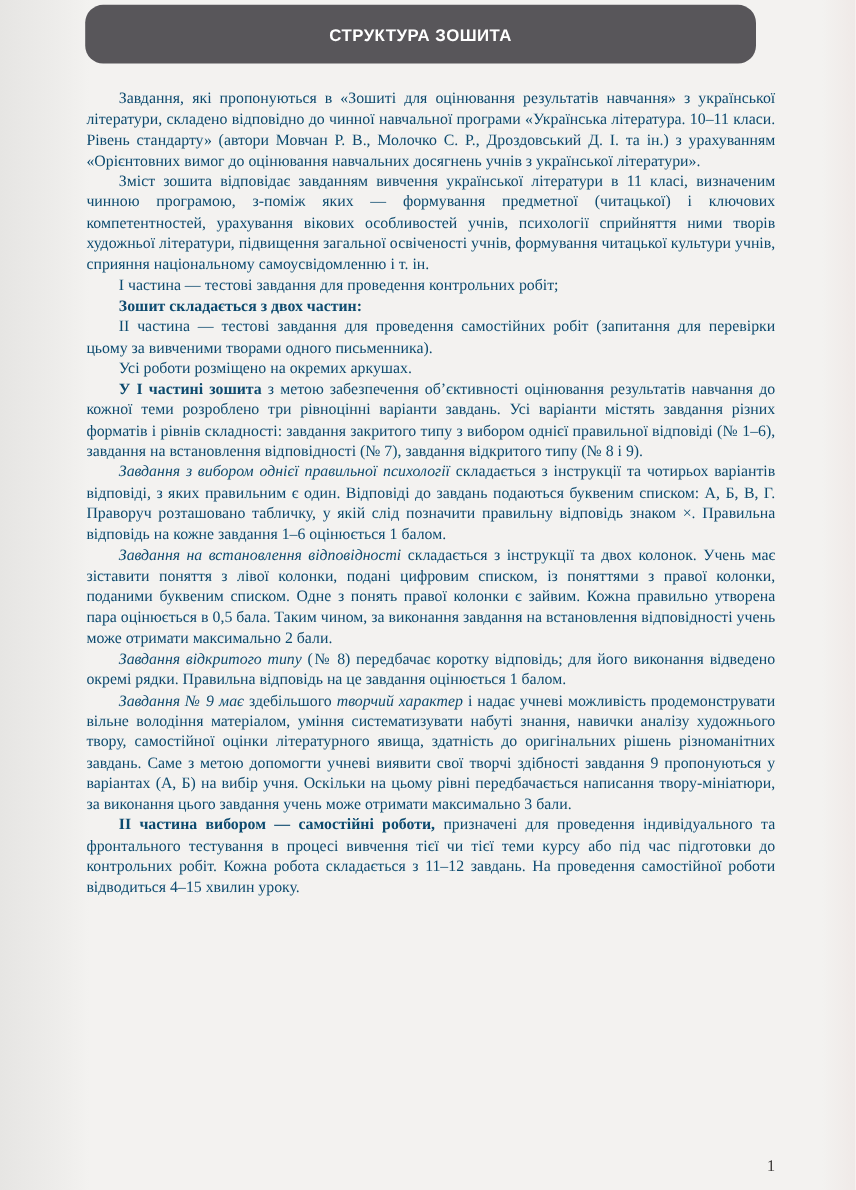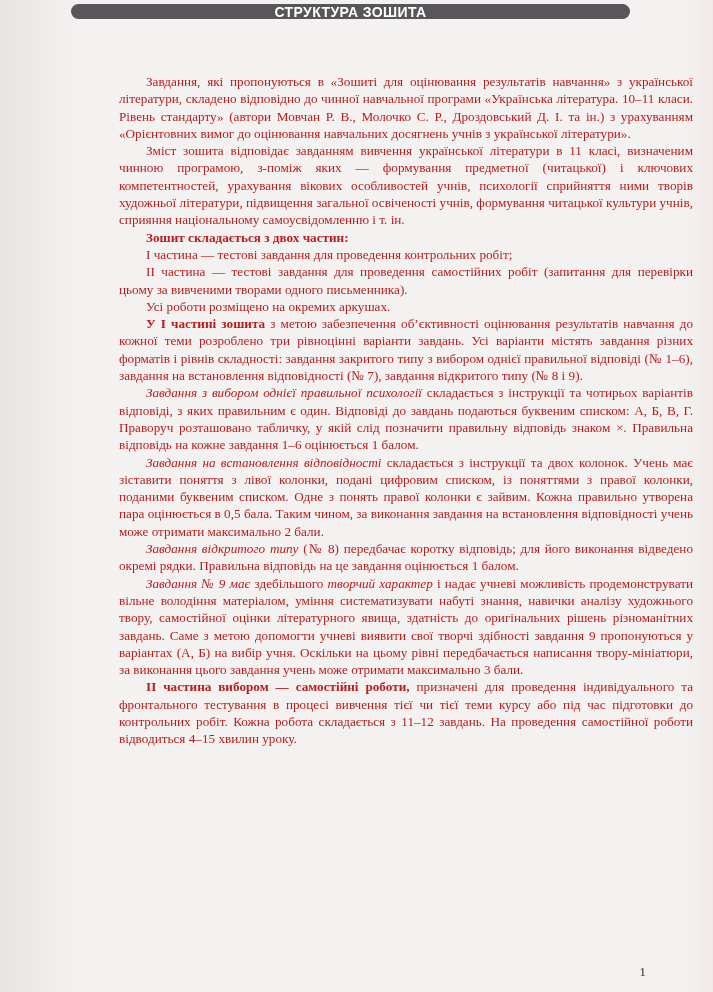--- a/index.html
+++ b/index.html
@@ -12,44 +12,43 @@
     position: relative;
     overflow: hidden;
     background: linear-gradient(90deg, #e6e5e3 0px, #edecea 45px, #f3f2f0 75px, #f3f2f0 685px, #efe9e7 713px);
     font-family: "Liberation Serif", "DejaVu Serif", serif;
   }
   .banner {
     position: absolute;
     top: 4px;
     left: 71px;
     width: 559px;
-    height: 15px;
+    height: 49px;
     background: #58565a;
     border-radius: 15px;
     display: flex;
     align-items: center;
     justify-content: center;
   }
   .banner-title {
     color: #ffffff;
     font-family: "Liberation Sans", "DejaVu Sans", sans-serif;
     font-weight: bold;
     font-size: 14px;
     letter-spacing: 0.4px;
     font-stretch: condensed;
   }
   .doc-body {
     position: absolute;
     top: 73px;
     left: 72px;
     width: 574px;
-    color: #b91c1c;
+    color: #0c4a6e;
     font-size: 13.2px;
     line-height: 17.3px;
-    margin-left: 47px;
   }
   .doc-body p {
     margin: 0;
     padding: 0;
     text-indent: 27px;
     text-align: justify;
   }
   .doc-body span.b { font-weight: bold; }
   .doc-body span.i { font-style: italic; }
   .page-number {
@@ -65,22 +64,22 @@
 </head>
 <body>
 
 <div class="banner">
   <span class="banner-title">СТРУКТУРА ЗОШИТА</span>
 </div>
 
 <div class="doc-body" id="paragraphs">
     <p><span>Завдання, які пропонуються в «Зошиті для оцінювання результатів навчання» з української літератури, складено відповідно до чинної навчальної програми «Українська література. 10–11 класи. Рівень стандарту» (автори Мовчан Р. В., Молочко С. Р., Дроздовський Д. І. та ін.) з урахуванням «Орієнтовних вимог до оцінювання навчальних досягнень учнів з української літератури».</span></p>
     <p><span>Зміст зошита відповідає завданням вивчення української літератури в 11 класі, визначеним чинною програмою, з-поміж яких — формування предметної (читацької) і ключових компетентностей, урахування вікових особливостей учнів, психології сприйняття ними творів художньої літератури, підвищення загальної освіченості учнів, формування читацької культури учнів, сприяння національному самоусвідомленню і т. ін.</span></p>
+    <p><span>І частина — тестові завдання для проведення контрольних робіт;</span></p>
     <p><span class="b">Зошит складається з двох частин:</span></p>
-    <p><span>І частина — тестові завдання для проведення контрольних робіт;</span></p>
     <p><span>ІІ частина — тестові завдання для проведення самостійних робіт (запитання для перевірки цьому за вивченими творами одного письменника).</span></p>
     <p><span>Усі роботи розміщено на окремих аркушах.</span></p>
     <p><span class="b">У І частині зошита</span><span> з метою забезпечення об’єктивності оцінювання результатів навчання до кожної теми розроблено три рівноцінні варіанти завдань. Усі варіанти містять завдання різних форматів і рівнів складності: завдання закритого типу з вибором однієї правильної відповіді (№ 1–6), завдання на встановлення відповідності (№ 7), завдання відкритого типу (№ 8 і 9).</span></p>
     <p><span class="i">Завдання з вибором однієї правильної психології</span><span> складається з інструкції та чотирьох варіантів відповіді, з яких правильним є один. Відповіді до завдань подаються буквеним списком: А, Б, В, Г. Праворуч розташовано табличку, у якій слід позначити правильну відповідь знаком ×. Правильна відповідь на кожне завдання 1–6 оцінюється 1 балом.</span></p>
     <p><span class="i">Завдання на встановлення відповідності</span><span> складається з інструкції та двох колонок. Учень має зіставити поняття з лівої колонки, подані цифровим списком, із поняттями з правої колонки, поданими буквеним списком. Одне з понять правої колонки є зайвим. Кожна правильно утворена пара оцінюється в 0,5 бала. Таким чином, за виконання завдання на встановлення відповідності учень може отримати максимально 2 бали.</span></p>
     <p><span class="i">Завдання відкритого типу</span><span> (№ 8) передбачає коротку відповідь; для його виконання відведено окремі рядки. Правильна відповідь на це завдання оцінюється 1 балом.</span></p>
     <p><span class="i">Завдання № 9 має</span><span> здебільшого </span><span class="i">творчий характер</span><span> і надає учневі можливість продемонструвати вільне володіння матеріалом, уміння систематизувати набуті знання, навички аналізу художнього твору, самостійної оцінки літературного явища, здатність до оригінальних рішень різноманітних завдань. Саме з метою допомогти учневі виявити свої творчі здібності завдання 9 пропонуються у варіантах (А, Б) на вибір учня. Оскільки на цьому рівні передбачається написання твору-мініатюри, за виконання цього завдання учень може отримати максимально 3 бали.</span></p>
     <p><span class="b">ІІ частина вибором — самостійні роботи,</span><span> призначені для проведення індивідуального та фронтального тестування в процесі вивчення тієї чи тієї теми курсу або під час підготовки до контрольних робіт. Кожна робота складається з 11–12 завдань. На проведення самостійної роботи відводиться 4–15 хвилин уроку.</span></p>
   </div>
 

